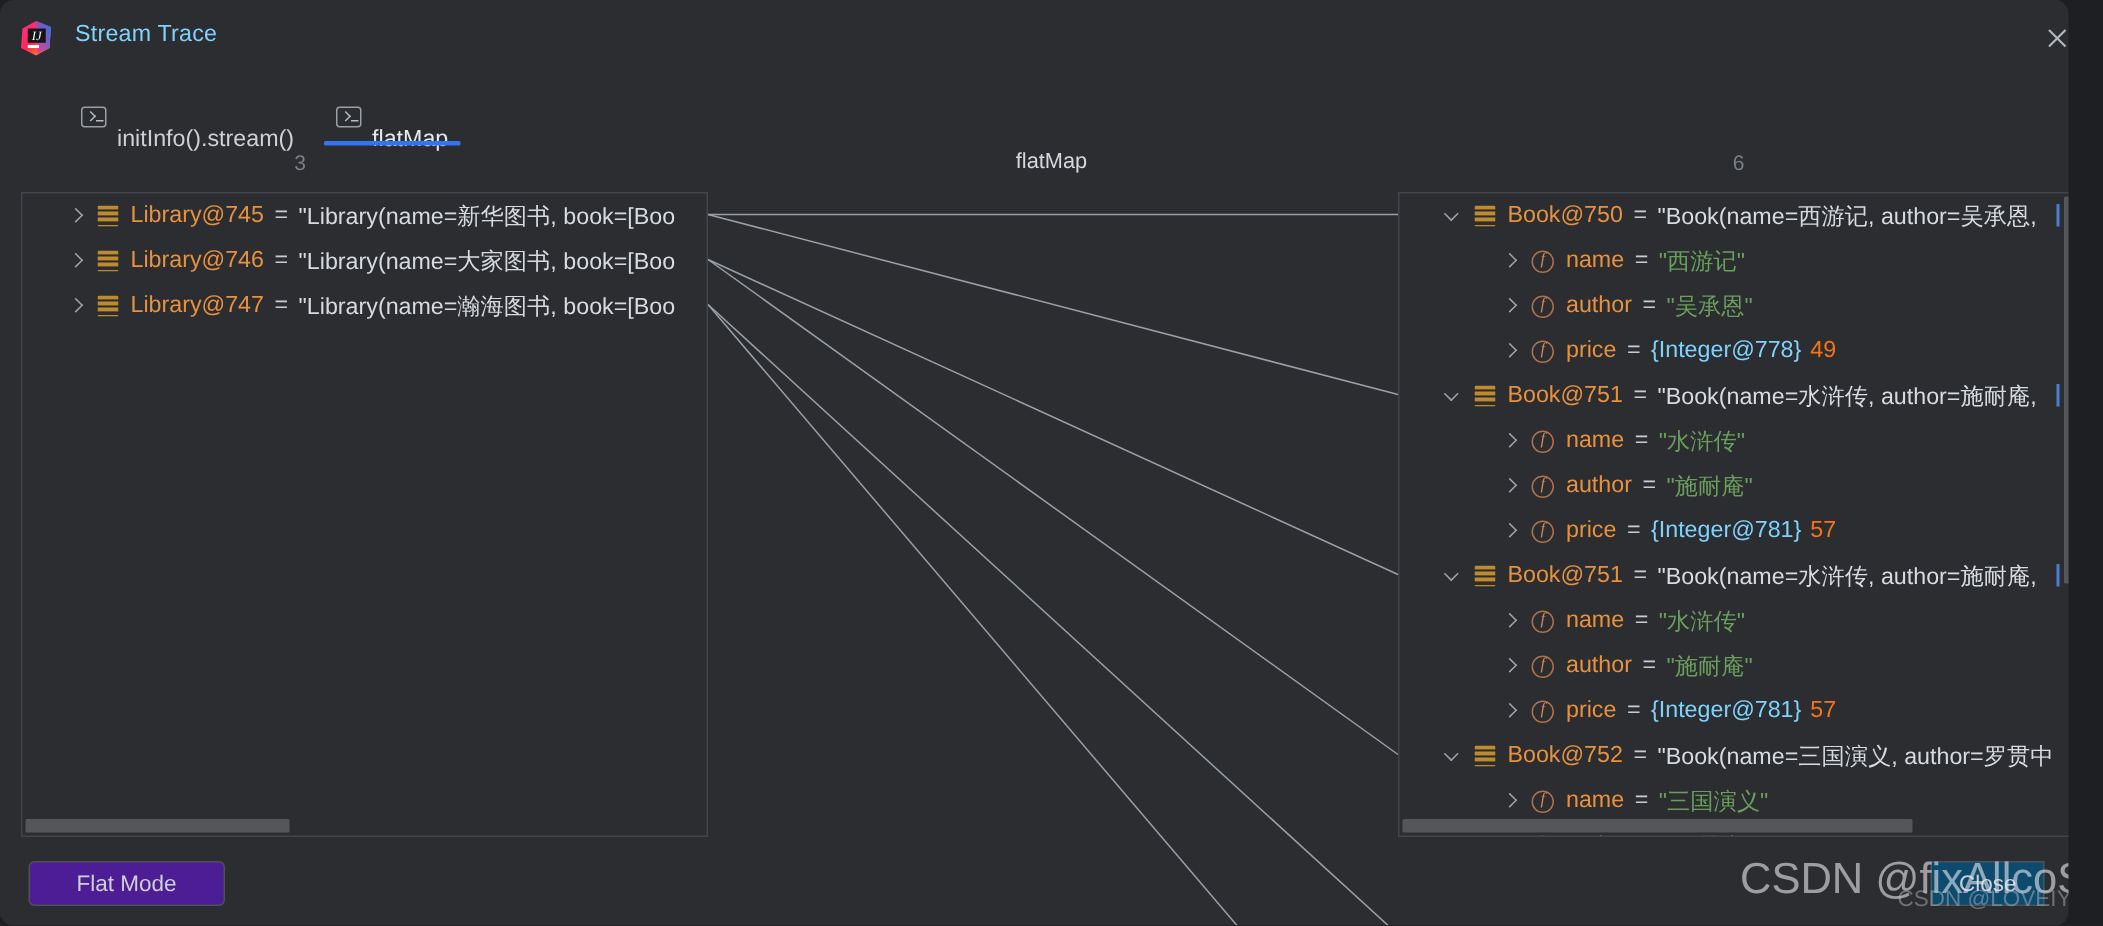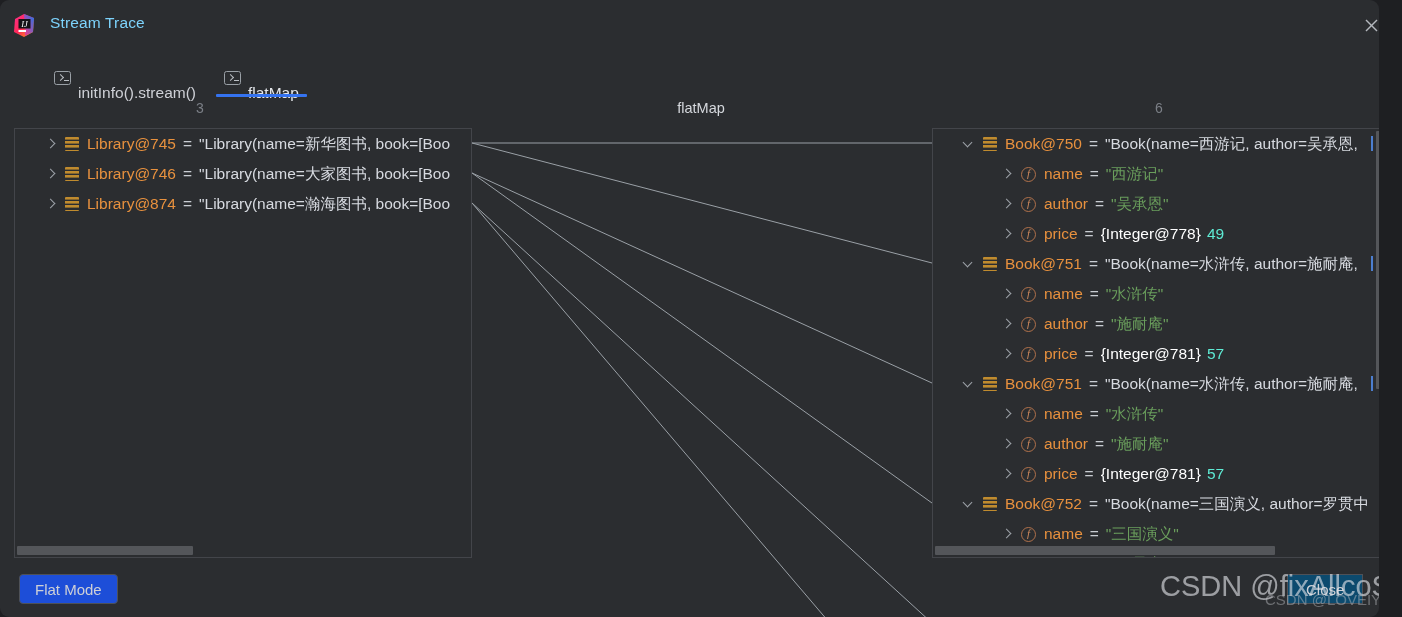--- a/index.html
+++ b/index.html
@@ -167,22 +167,22 @@
     font-size: 11px; line-height: 11.5px;
     text-align: center;
     font-family: "Liberation Serif", serif;
     font-style: italic;
   }
 
   .nm      { color: #e8913e; }
   .eq      { color: #c8ccd2; padding: 0 7px; }
   .str     { color: #d7dae0; }
   .strval  { color: #6a9e5c; }
-  .ref     { color: #ffffff; }
-  .num     { color: #5eead4; }
+  .ref     { color: #7dd3fc; }
+  .num     { color: #f97316; }
 
   
   .hscroll {
     position: absolute; bottom: 2px; left: 2px;
     height: 10px;
   }
   .hthumb {
     position: absolute; top: 1px; left: 0;
     height: 9px; background: #54565a; border-radius: 1px;
     cursor: pointer;
@@ -205,23 +205,23 @@
   
   #links {
     position: absolute; left: 0; top: 0;
     width: 1402px; height: 617px;
     pointer-events: none;
   }
 
   
   #flat-mode-btn {
     position: absolute; left: 19px; top: 574px;
-    height: 30px; padding: 0 15px;
+    height: 30px; padding: 0 31px;
     display: flex; align-items: center;
-    background: #1d4ed8;
+    background: #4c1d95;
     border: 1px solid #4e5157;
     border-radius: 4px;
     color: #ced0d6; font-size: 15px;
     cursor: pointer;
   }
   #close-btn {
     position: absolute; left: 1424px; top: 574px;
     height: 30px; padding: 0 18px;
     display: flex; align-items: center;
     background: #0c4a6e;
@@ -315,21 +315,21 @@
         <div class="row indent0">
           <span class="twisty"></span>
           <span class="obj-icon"></span>
           <span class="nm">Library@746</span>
           <span class="eq">=</span>
           <span class="str">"Library(name=大家图书, book=[Boo</span>
         </div>
         <div class="row indent0">
           <span class="twisty"></span>
           <span class="obj-icon"></span>
-          <span class="nm">Library@874</span>
+          <span class="nm">Library@747</span>
           <span class="eq">=</span>
           <span class="str">"Library(name=瀚海图书, book=[Boo</span>
         </div>
       </div>
     <div class="hscroll" style="width:454px;">
       <div class="hthumb" style="width:176px;"></div>
     </div>
   </div>
 
   <div class="panel" id="right-panel">

